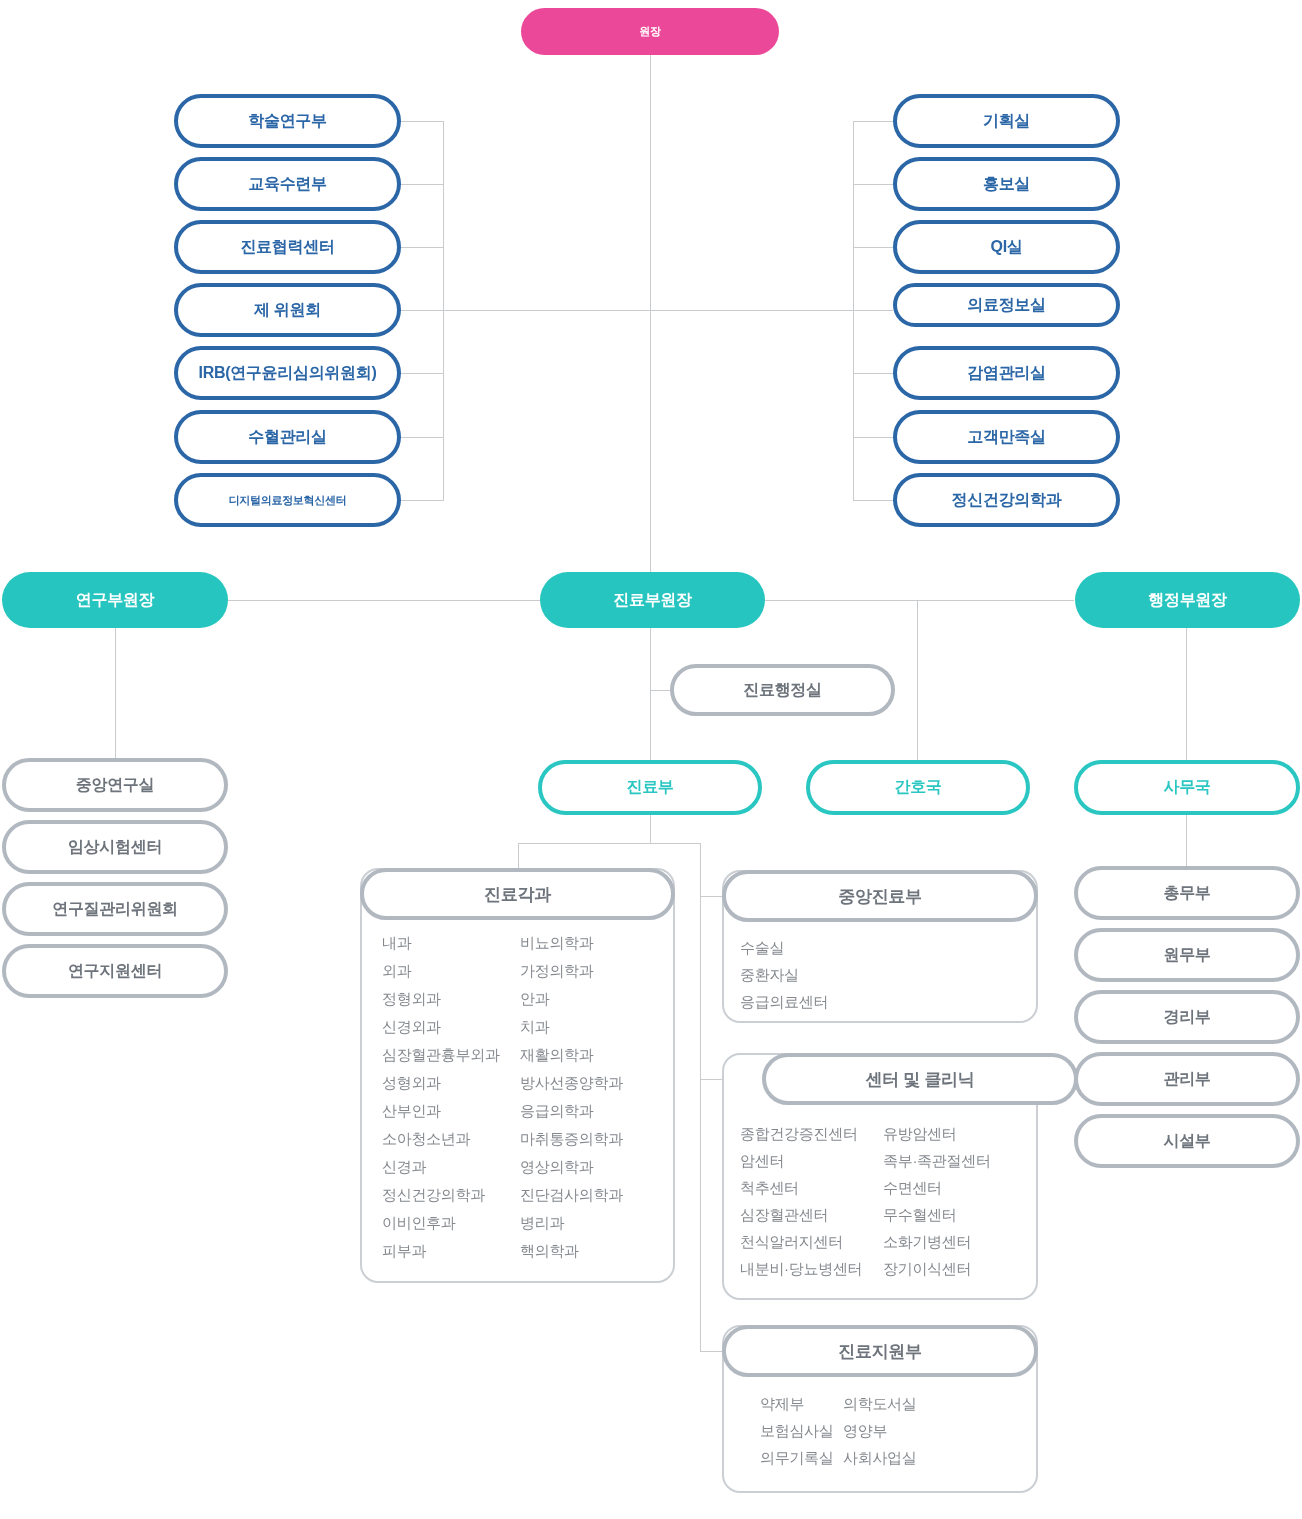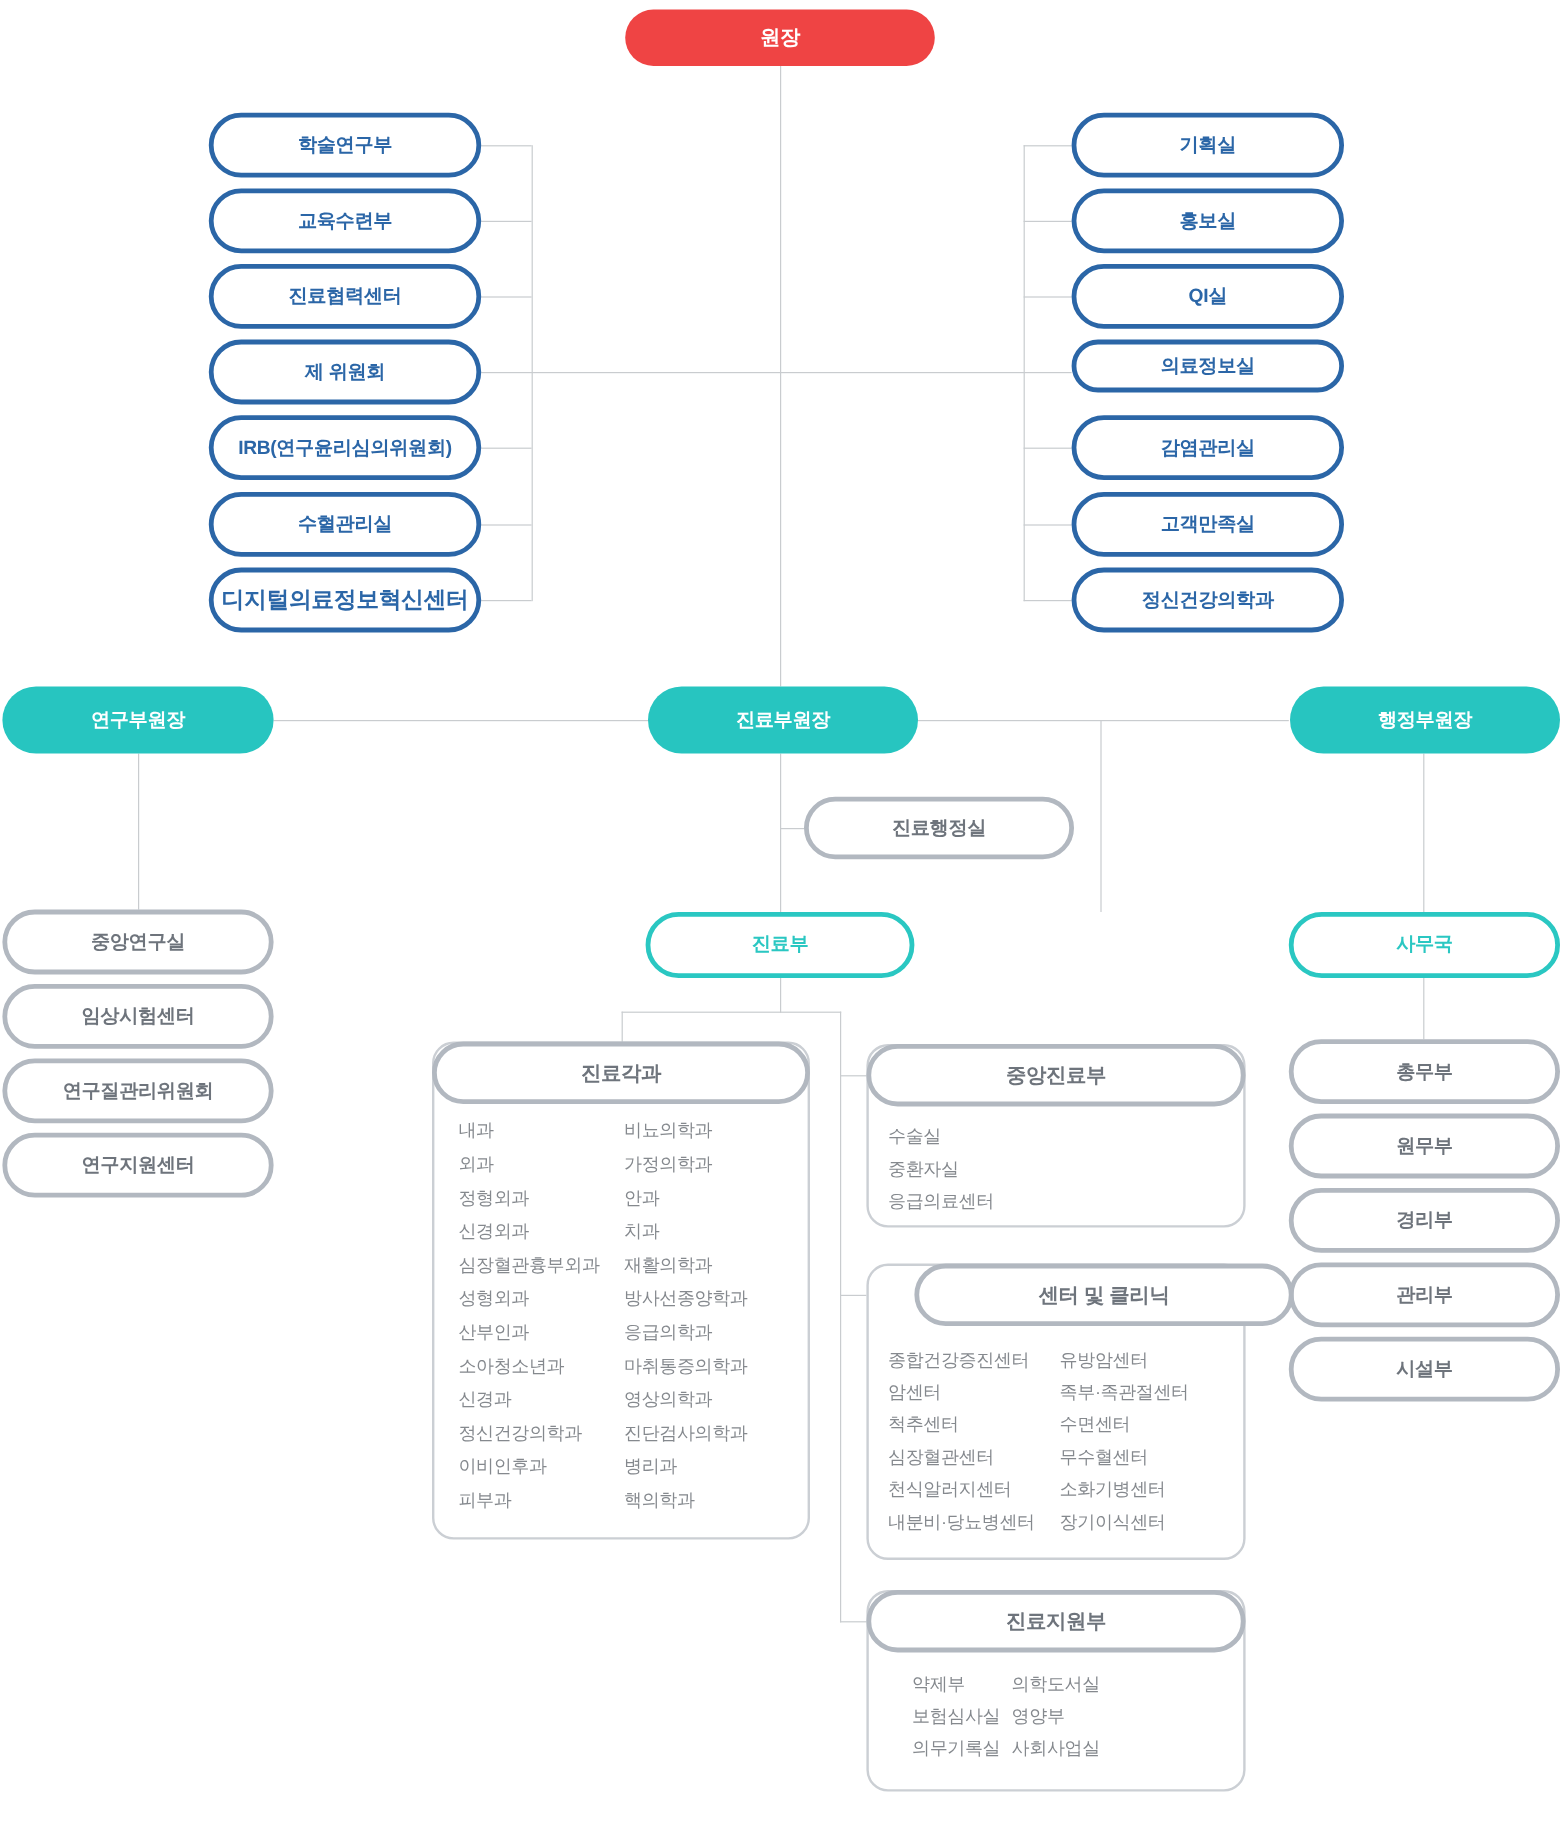--- a/index.html
+++ b/index.html
@@ -6,21 +6,21 @@
   .canvas{
     position:relative;width:1302px;height:1519px;background:#ffffff;
     font-family:"Liberation Sans","DejaVu Sans",sans-serif;overflow:hidden;
   }
   .line{position:absolute;background:#c9cccf;}
   .pill{
     position:absolute;display:flex;align-items:center;justify-content:center;
     box-sizing:border-box;border-radius:30px;font-weight:700;font-size:16px;
     background:#fff;white-space:nowrap;letter-spacing:-0.3px;
   }
-  .filled-navy{background:#ef4444;color:#ffffff;font-size:17px;}
+  .filled-navy{background:#ec4899;color:#ffffff;font-size:11px;}
   .filled-teal{background:#27c5c0;color:#ffffff;}
   .outline-blue{border:4px solid #2b66a7;color:#2b66a7;}
   .outline-teal{border:4px solid #2ac7c2;color:#2ac7c2;}
   .outline-gray{border:4px solid #b2b8c0;color:#6e747c;}
   .box{
     position:absolute;box-sizing:border-box;border:2px solid #cbcfd4;
     border-radius:18px;background:#fff;
   }
   .box-header{
     position:absolute;display:flex;align-items:center;justify-content:center;
@@ -70,37 +70,38 @@
   <div class="line" style="left:700px;top:1351px;width:22px;height:1px;"></div>
 
   <div class="pill filled-navy" style="left:521px;top:8px;width:258px;height:47px;">원장</div>
 
   <div class="pill outline-blue" style="left:174px;top:94px;width:227px;height:54px;">학술연구부</div>
   <div class="pill outline-blue" style="left:174px;top:157px;width:227px;height:54px;">교육수련부</div>
   <div class="pill outline-blue" style="left:174px;top:220px;width:227px;height:54px;">진료협력센터</div>
   <div class="pill outline-blue" style="left:174px;top:283px;width:227px;height:54px;">제 위원회</div>
   <div class="pill outline-blue" style="left:174px;top:346px;width:227px;height:54px;">IRB(연구윤리심의위원회)</div>
   <div class="pill outline-blue" style="left:174px;top:410px;width:227px;height:54px;">수혈관리실</div>
-  <div class="pill outline-blue" style="left:174px;top:473px;width:227px;height:54px;font-size:19px;">디지털의료정보혁신센터</div>
+  <div class="pill outline-blue" style="left:174px;top:473px;width:227px;height:54px;font-size:11px;">디지털의료정보혁신센터</div>
 
   <div class="pill outline-blue" style="left:893px;top:94px;width:227px;height:54px;">기획실</div>
   <div class="pill outline-blue" style="left:893px;top:157px;width:227px;height:54px;">홍보실</div>
   <div class="pill outline-blue" style="left:893px;top:220px;width:227px;height:54px;">QI실</div>
   <div class="pill outline-blue" style="left:893px;top:283px;width:227px;height:44px;">의료정보실</div>
   <div class="pill outline-blue" style="left:893px;top:346px;width:227px;height:54px;">감염관리실</div>
   <div class="pill outline-blue" style="left:893px;top:410px;width:227px;height:54px;">고객만족실</div>
   <div class="pill outline-blue" style="left:893px;top:473px;width:227px;height:54px;">정신건강의학과</div>
 
   <div class="pill filled-teal" style="left:2px;top:572px;width:226px;height:56px;">연구부원장</div>
   <div class="pill filled-teal" style="left:540px;top:572px;width:225px;height:56px;">진료부원장</div>
   <div class="pill filled-teal" style="left:1075px;top:572px;width:225px;height:56px;">행정부원장</div>
 
   <div class="pill outline-teal" style="left:538px;top:760px;width:224px;height:55px;">진료부</div>
 
   <div class="pill outline-gray" style="left:670px;top:664px;width:225px;height:52px;">진료행정실</div>
+  <div class="pill outline-teal" style="left:806px;top:760px;width:224px;height:55px;">간호국</div>
   <div class="pill outline-teal" style="left:1074px;top:760px;width:226px;height:55px;">사무국</div>
 
   <div class="pill outline-gray" style="left:2px;top:758px;width:226px;height:54px;">중앙연구실</div>
   <div class="pill outline-gray" style="left:2px;top:820px;width:226px;height:54px;">임상시험센터</div>
   <div class="pill outline-gray" style="left:2px;top:882px;width:226px;height:54px;">연구질관리위원회</div>
   <div class="pill outline-gray" style="left:2px;top:944px;width:226px;height:54px;">연구지원센터</div>
 
   <div class="pill outline-gray" style="left:1074px;top:866px;width:226px;height:54px;">총무부</div>
   <div class="pill outline-gray" style="left:1074px;top:928px;width:226px;height:54px;">원무부</div>
   <div class="pill outline-gray" style="left:1074px;top:990px;width:226px;height:54px;">경리부</div>

